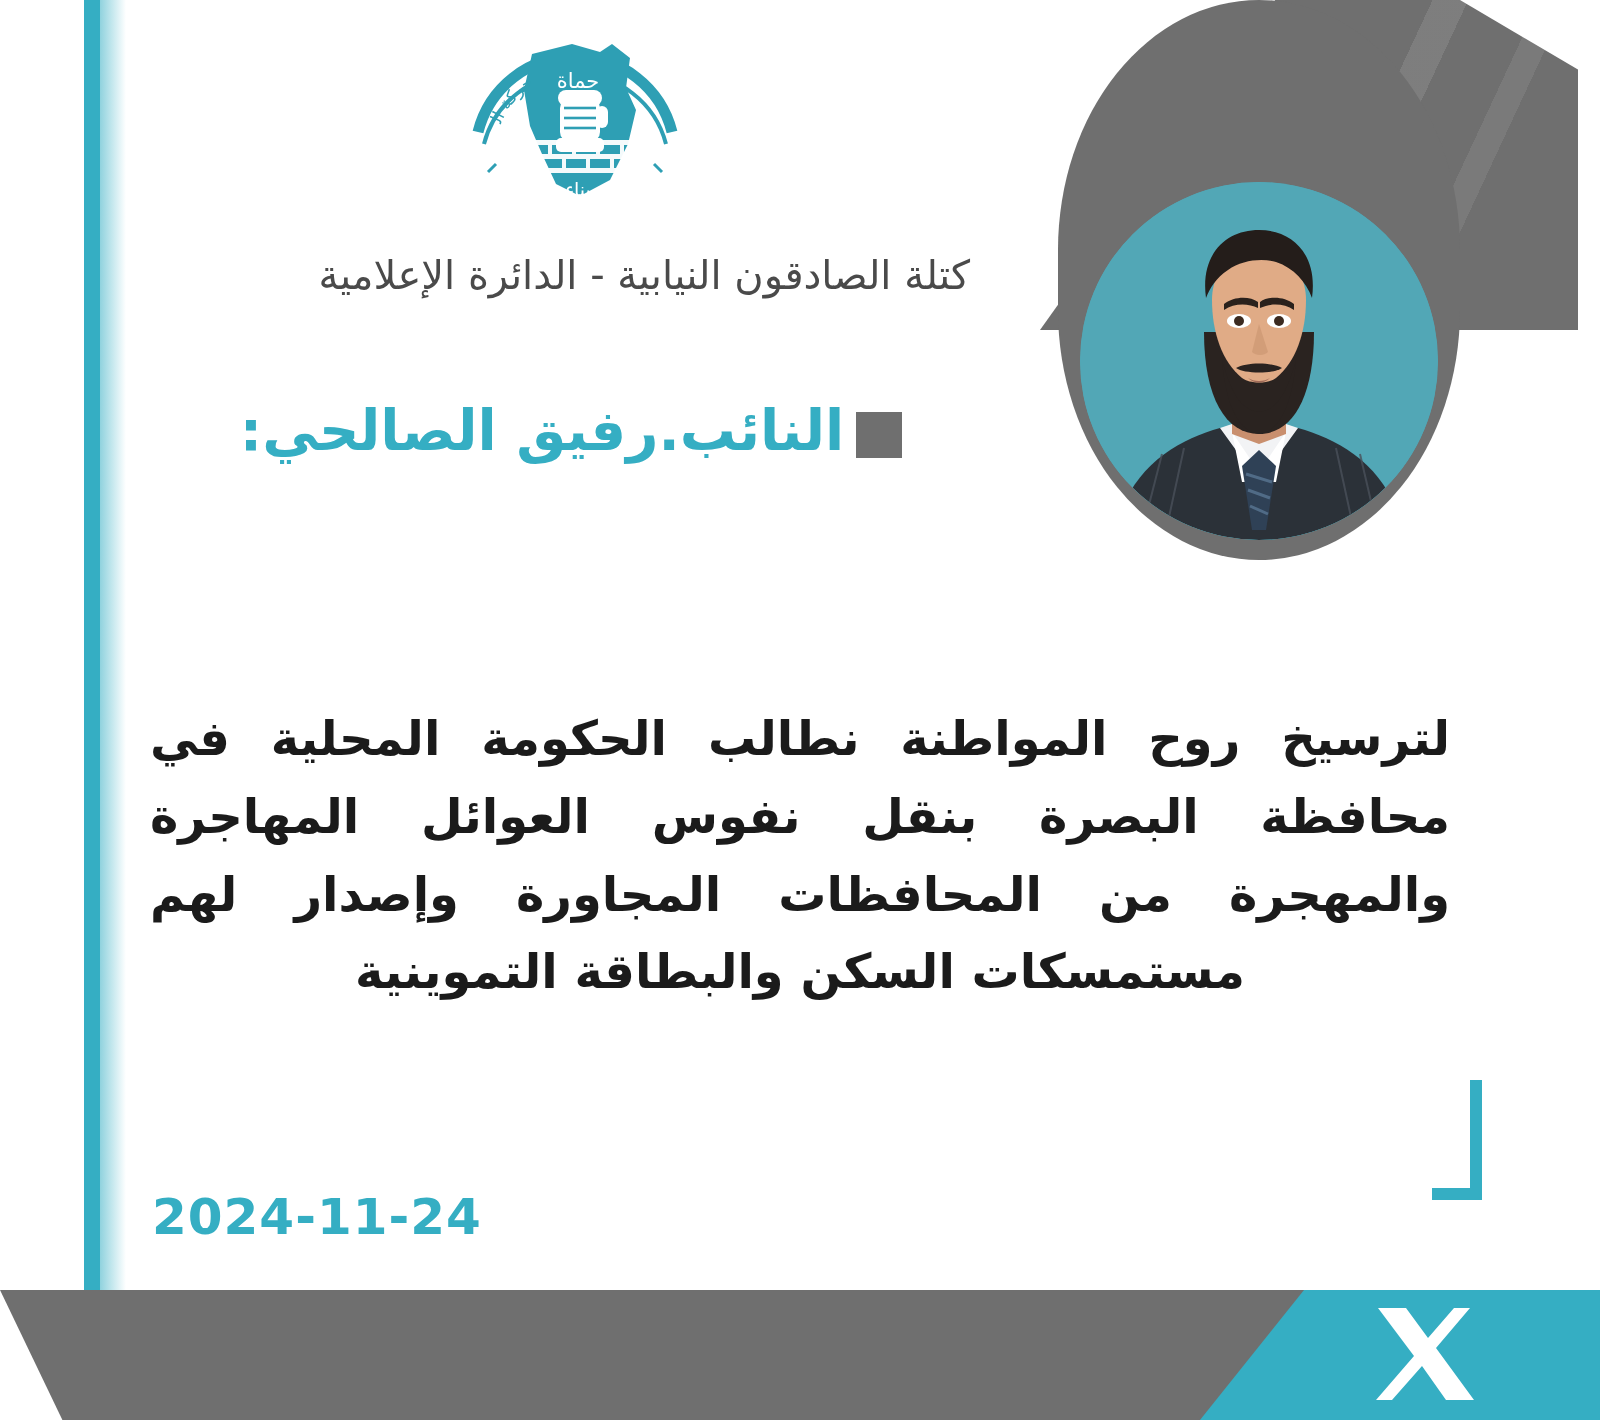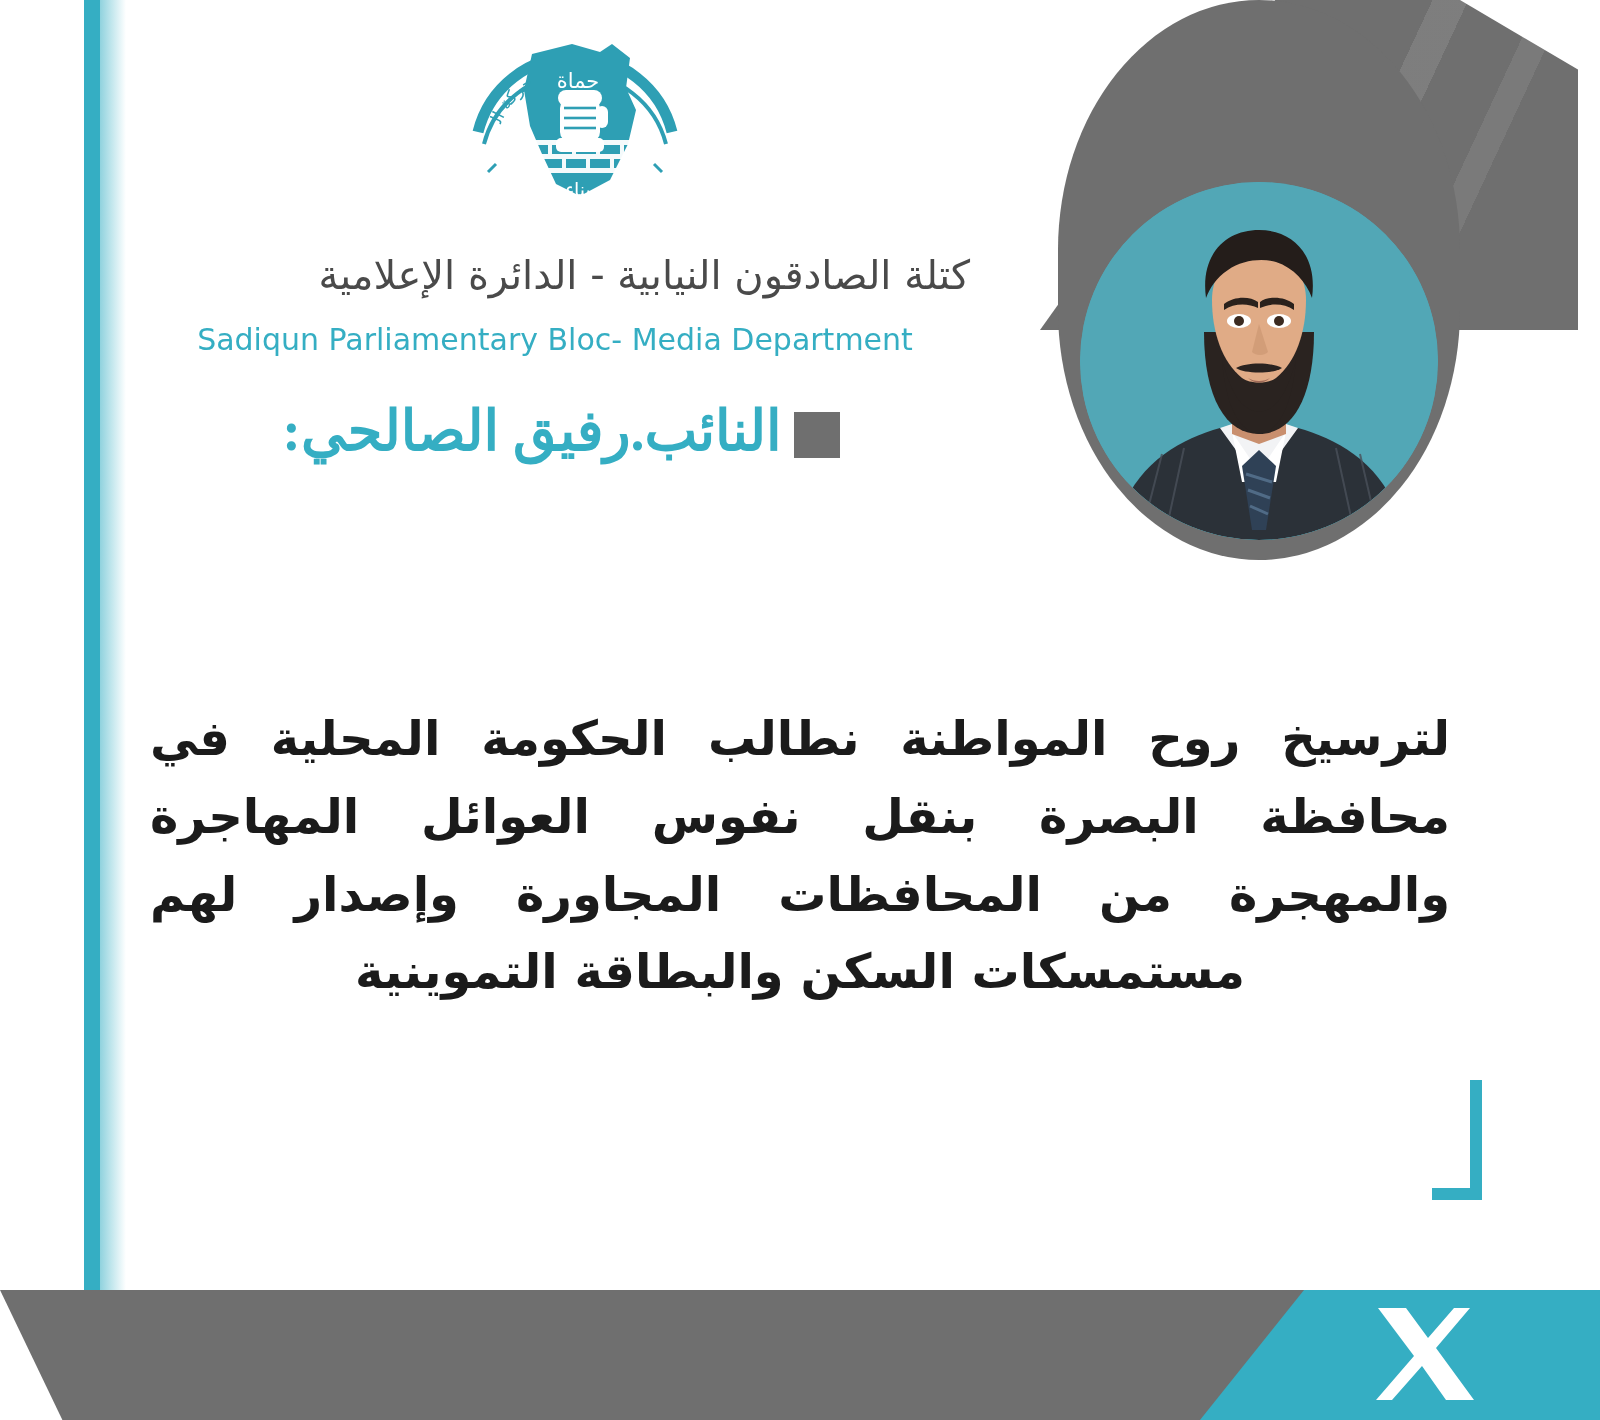--- a/index.html
+++ b/index.html
@@ -90,28 +90,27 @@
     left: 140px; top: 322px; width: 830px;
     text-align: center;
     font-size: 30px;
     font-weight: 400;
     color: #35aec3;
   }
 
   
   .mp-line {
     position: absolute;
-    left: 146px; top: 398px; width: 830px;
+    left: 156px; top: 398px; width: 830px;
     display: flex;
     flex-direction: row-reverse;
     align-items: center;
     justify-content: center;
     gap: 12px;
     direction: rtl;
-    font-family: Liberation Serif, serif;
   }
   .mp-name {
     font-size: 56px;
     font-weight: 700;
     color: #35aec3;
     direction: rtl;
     letter-spacing: 1px;
     white-space: nowrap;
   }
   .mp-square {
@@ -262,21 +261,20 @@
       <text x="118" y="182" text-anchor="middle" font-family="DejaVu Sans, sans-serif" font-size="19" fill="#ffffff" direction="rtl">بناء</text>
 
       <path id="arcpath" d="M40,112 A80,80 0 0 1 190,112" fill="none"></path>
       <text font-family="DejaVu Sans, sans-serif" font-size="17" fill="#2e9fb4" direction="rtl">
         <textPath href="#arcpath" startOffset="28%">حركة الصادقون</textPath>
       </text>
     </svg>
   </div>
 
   <div class="bloc-ar">كتلة الصادقون النيابية - الدائرة الإعلامية</div>
-  <div class="bloc-en">Sadiqun Parliamentary Bloc- Media Department</div>
 
   <div class="mp-line">
     <div class="mp-name">النائب.رفيق الصالحي:</div>
     <div class="mp-square"></div>
   </div>
 
   <div class="portrait">
     <div class="portrait-inner">
       <svg class="portrait-svg" viewBox="0 0 358 358" xmlns="http://www.w3.org/2000/svg">
         <defs>
@@ -334,20 +332,21 @@
 
           <path d="M142,178 C146,226 160,250 179,252 C198,250 212,226 216,178 C206,214 196,228 179,230 C162,228 152,214 142,178 Z" fill="#2a2320"></path>
         </g>
       </svg>
     </div>
   </div>
 
   <div class="statement">لترسيخ روح المواطنة نطالب الحكومة المحلية في محافظة البصرة بنقل نفوس العوائل المهاجرة والمهجرة من المحافظات المجاورة وإصدار لهم مستمسكات السكن والبطاقة التموينية</div>
   <div class="bracket"></div>
 
+  <div class="date">2024-11-24</div>
 
   <div class="bottom-bar"></div>
   <div class="bottom-teal"></div>
   <div class="bottom-notch"></div>
   <div class="x-logo">
     <svg width="110" height="100" viewBox="0 0 110 100" xmlns="http://www.w3.org/2000/svg">
       <path d="M8,4 L44,52 L6,96 L22,96 L52,62 L76,96 L104,96 L66,44 L100,4 L84,4 L58,34 L36,4 Z" fill="#ffffff"></path>
     </svg>
   </div>
 

